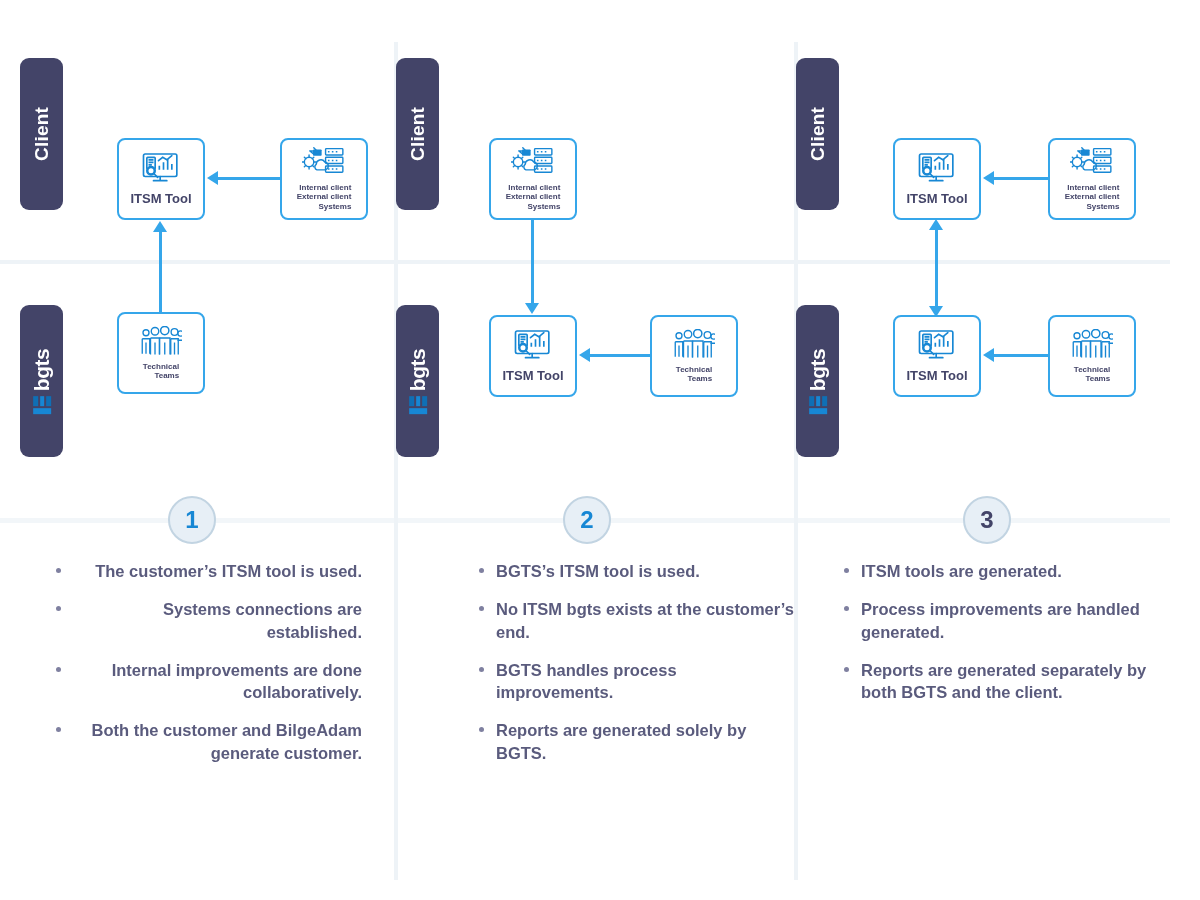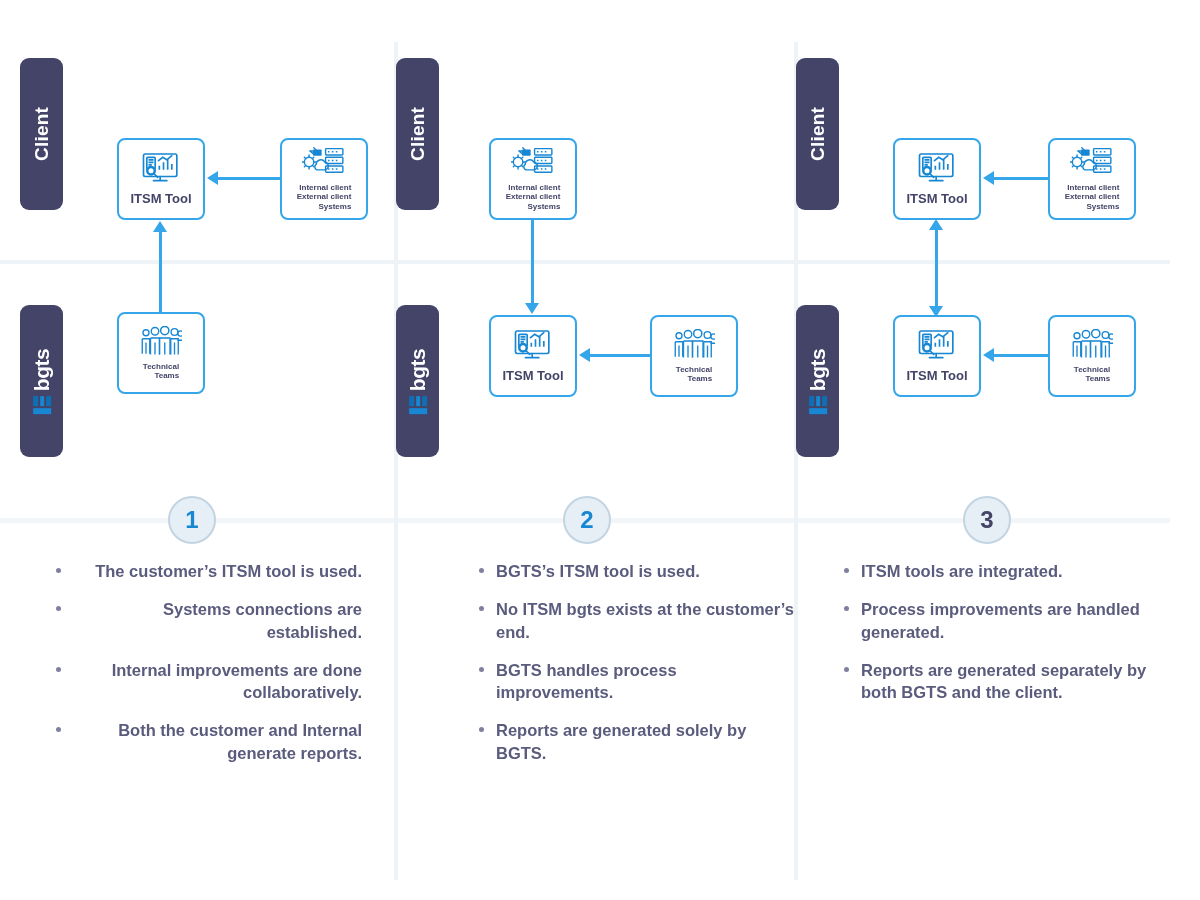--- a/index.html
+++ b/index.html
@@ -286,21 +286,21 @@
   <div class="arrow up" style="left:153px; top:221px;"></div>
 
   <div class="step-circle step-blue" style="left:168px; top:496px;">
     <span>1</span>
   </div>
   <div class="bullets col1">
     <ul>
       <li>The customer’s ITSM tool is used.</li>
       <li>Systems connections are established.</li>
       <li>Internal improvements are done collaboratively.</li>
-      <li>Both the customer and Internal generate reports.</li>
+      <li>Both the customer and BilgeAdam generate customer.</li>
     </ul>
   </div>
 
   <div class="lane lane-client" style="left:396px;">
     <span class="lane-text">Client</span>
   </div>
   <div class="lane lane-bgts" style="left:396px;">
     <span class="bgts-stack">
       <span class="bgts-mark">
           <i class="a"></i>
@@ -492,19 +492,19 @@
   </div>
 
   <div class="conn h" style="left:994px; top:354px; width:54px;"></div>
   <div class="arrow left" style="left:983px; top:348px;"></div>
 
   <div class="step-circle step-navy" style="left:963px; top:496px;">
     <span>3</span>
   </div>
   <div class="bullets col3">
     <ul>
-      <li>ITSM tools are integrated.</li>
+      <li>ITSM tools are generated.</li>
       <li>Process improvements are handled generated.</li>
       <li>Reports are generated separately by both BGTS and the client.</li>
     </ul>
   </div>
 
 </div>
 
 </body></html>

